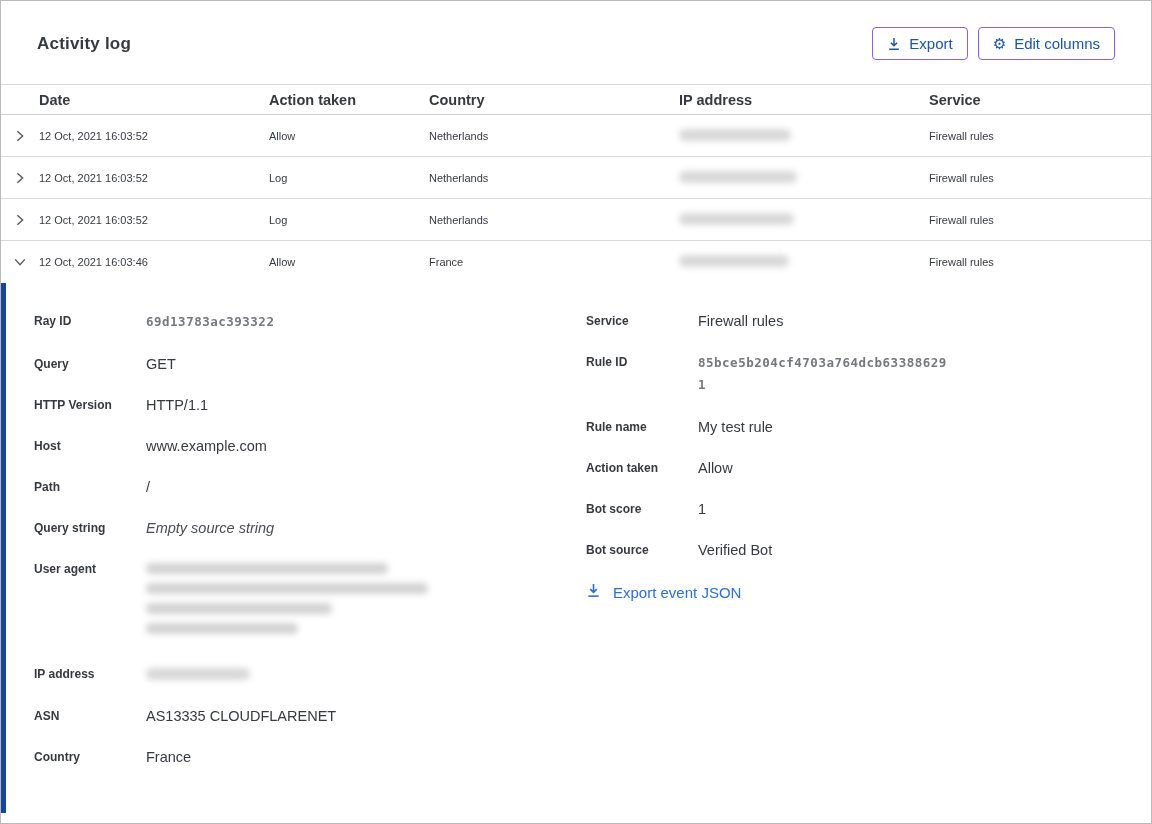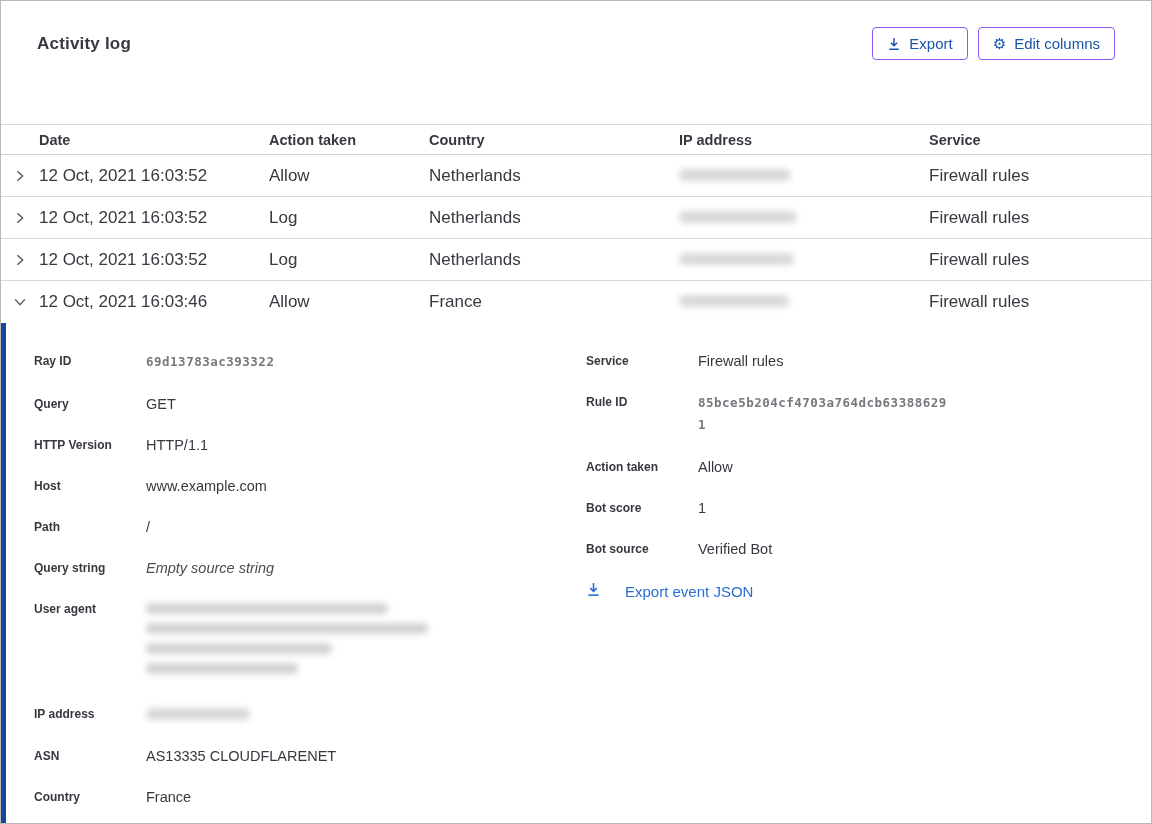--- a/index.html
+++ b/index.html
@@ -25,25 +25,25 @@
   .btn svg { display:block; }
   .gear { font-size:15px; line-height:1; }
   
   .grid-row {
     display:grid;
     grid-template-columns:38px 230px 160px 250px 250px 1fr;
     align-items:center; width:100%;
   }
   .thead {
     height:31px; border-top:1px solid #d8d8d8; border-bottom:1px solid #cfcfcf;
-    font-weight:700; color:#36393f; font-size:14.5px;margin-top:40px;
+    font-weight:700; color:#36393f; font-size:14.5px;
   }
   .trow {
     height:42px; border-bottom:1px solid #d9d9d9;
-    font-size:17px; color:#36393f; cursor:pointer; background:#fff;
+    font-size:11px; color:#36393f; cursor:pointer; background:#fff;
   }
   .chev-cell { display:flex; justify-content:center; align-items:center; }
   .redact {
     display:inline-block; height:12px; background:#b8b8b8;
     border-radius:6px; filter:blur(3px); opacity:.55;
   }
   .redact-line { display:block; height:11px; background:#b4b4b4;
     border-radius:5px; filter:blur(3px); opacity:.6; margin-bottom:9px; }
   
   .details {
@@ -56,21 +56,21 @@
   .flabel { width:112px; flex:none; font-weight:700; font-size:12px; color:#36393f; }
   .fvalue { font-size:14.5px; color:#36393f; }
   .mono {
     font-family:"DejaVu Sans Mono", monospace; font-size:12.5px;
     color:#75787d; letter-spacing:.5px; line-height:22px;font-weight:bold;
   }
   .wrapid { max-width:255px; word-break:break-all; }
   .italic { font-style:italic; color:#4a4d52; }
   .ua-block { width:300px; padding-top:4px; }
   .export-link {
-    display:inline-flex; align-items:center; gap:24px; margin-top:2px;
+    display:inline-flex; align-items:center; gap:12px; margin-top:2px;
     color:#2b6fd4; font-size:15px; cursor:pointer; text-decoration:none;
   }
 </style>
 </head>
 <body>
 
 <div class="page">
 
   <div class="topbar">
     <div class="title">Activity log</div>
@@ -205,20 +205,24 @@
     <div class="col-right">
       <div class="field">
         <div class="flabel">Service</div>
         <div class="fvalue">Firewall rules</div>
       </div>
       <div class="field">
         <div class="flabel">Rule ID</div>
         <div class="fvalue mono wrapid">85bce5b204cf4703a764dcb633886291</div>
       </div>
       <div class="field">
+        <div class="flabel">Rule name</div>
+        <div class="fvalue">My test rule</div>
+      </div>
+      <div class="field">
         <div class="flabel">Action taken</div>
         <div class="fvalue">Allow</div>
       </div>
       <div class="field">
         <div class="flabel">Bot score</div>
         <div class="fvalue">1</div>
       </div>
       <div class="field">
         <div class="flabel">Bot source</div>
         <div class="fvalue">Verified Bot</div>

